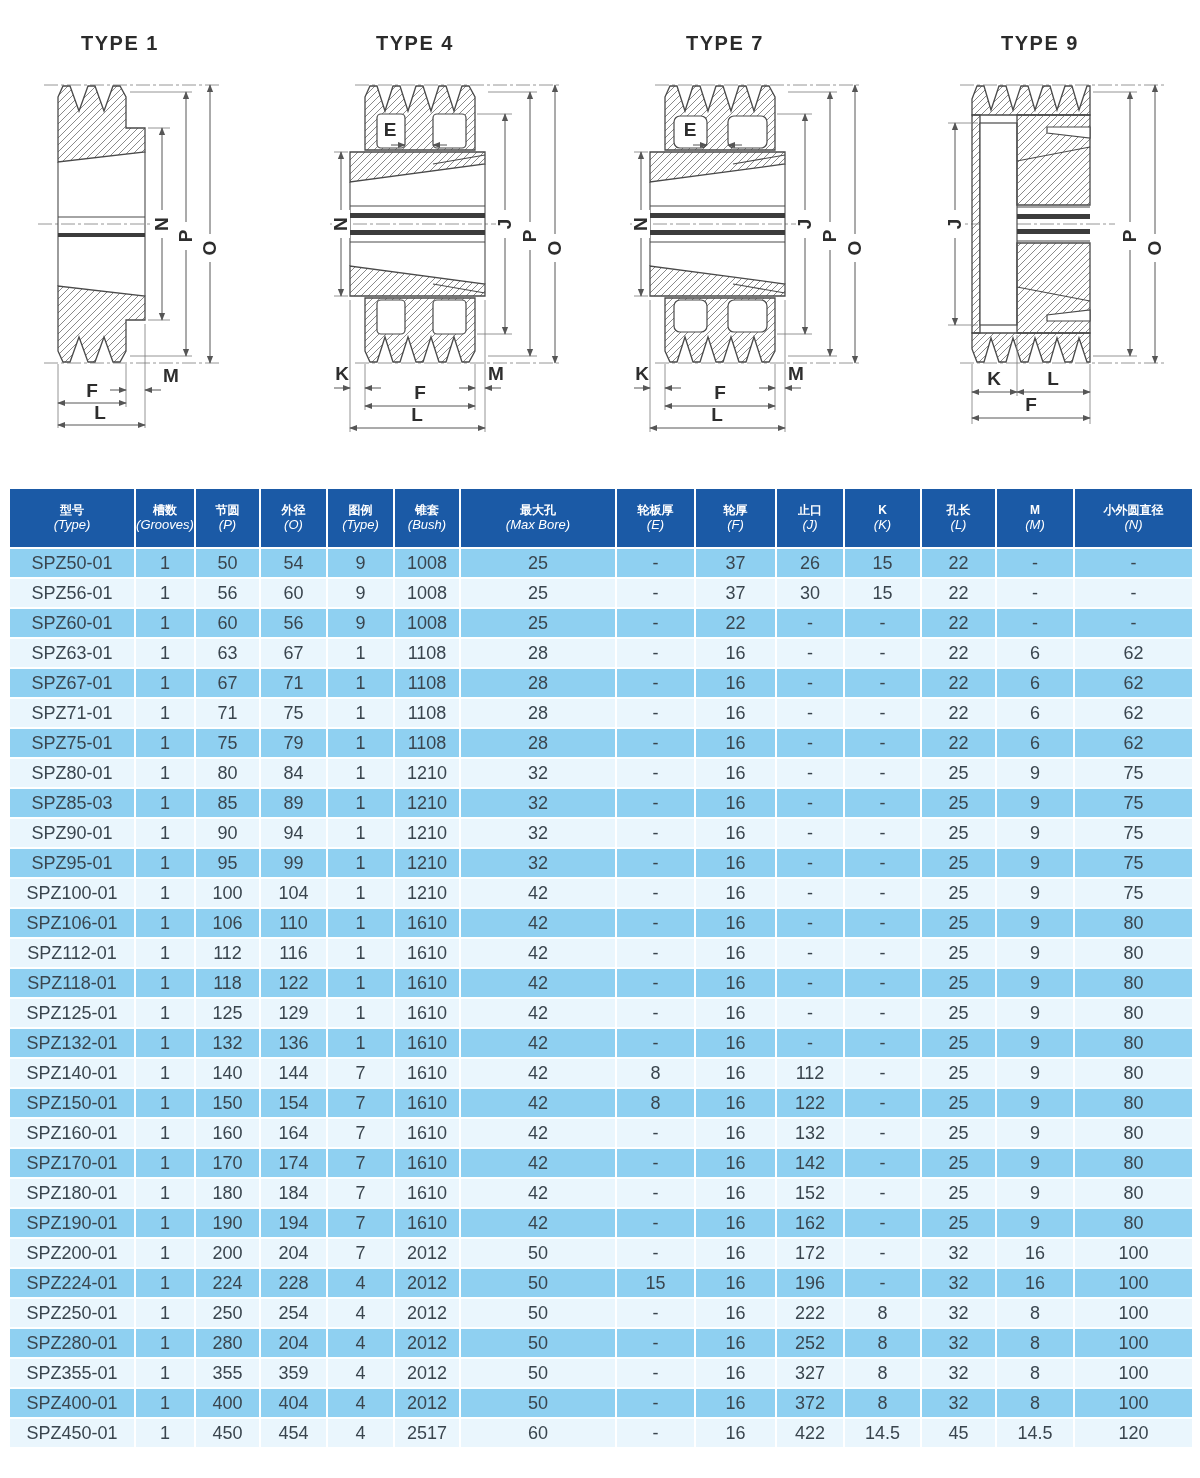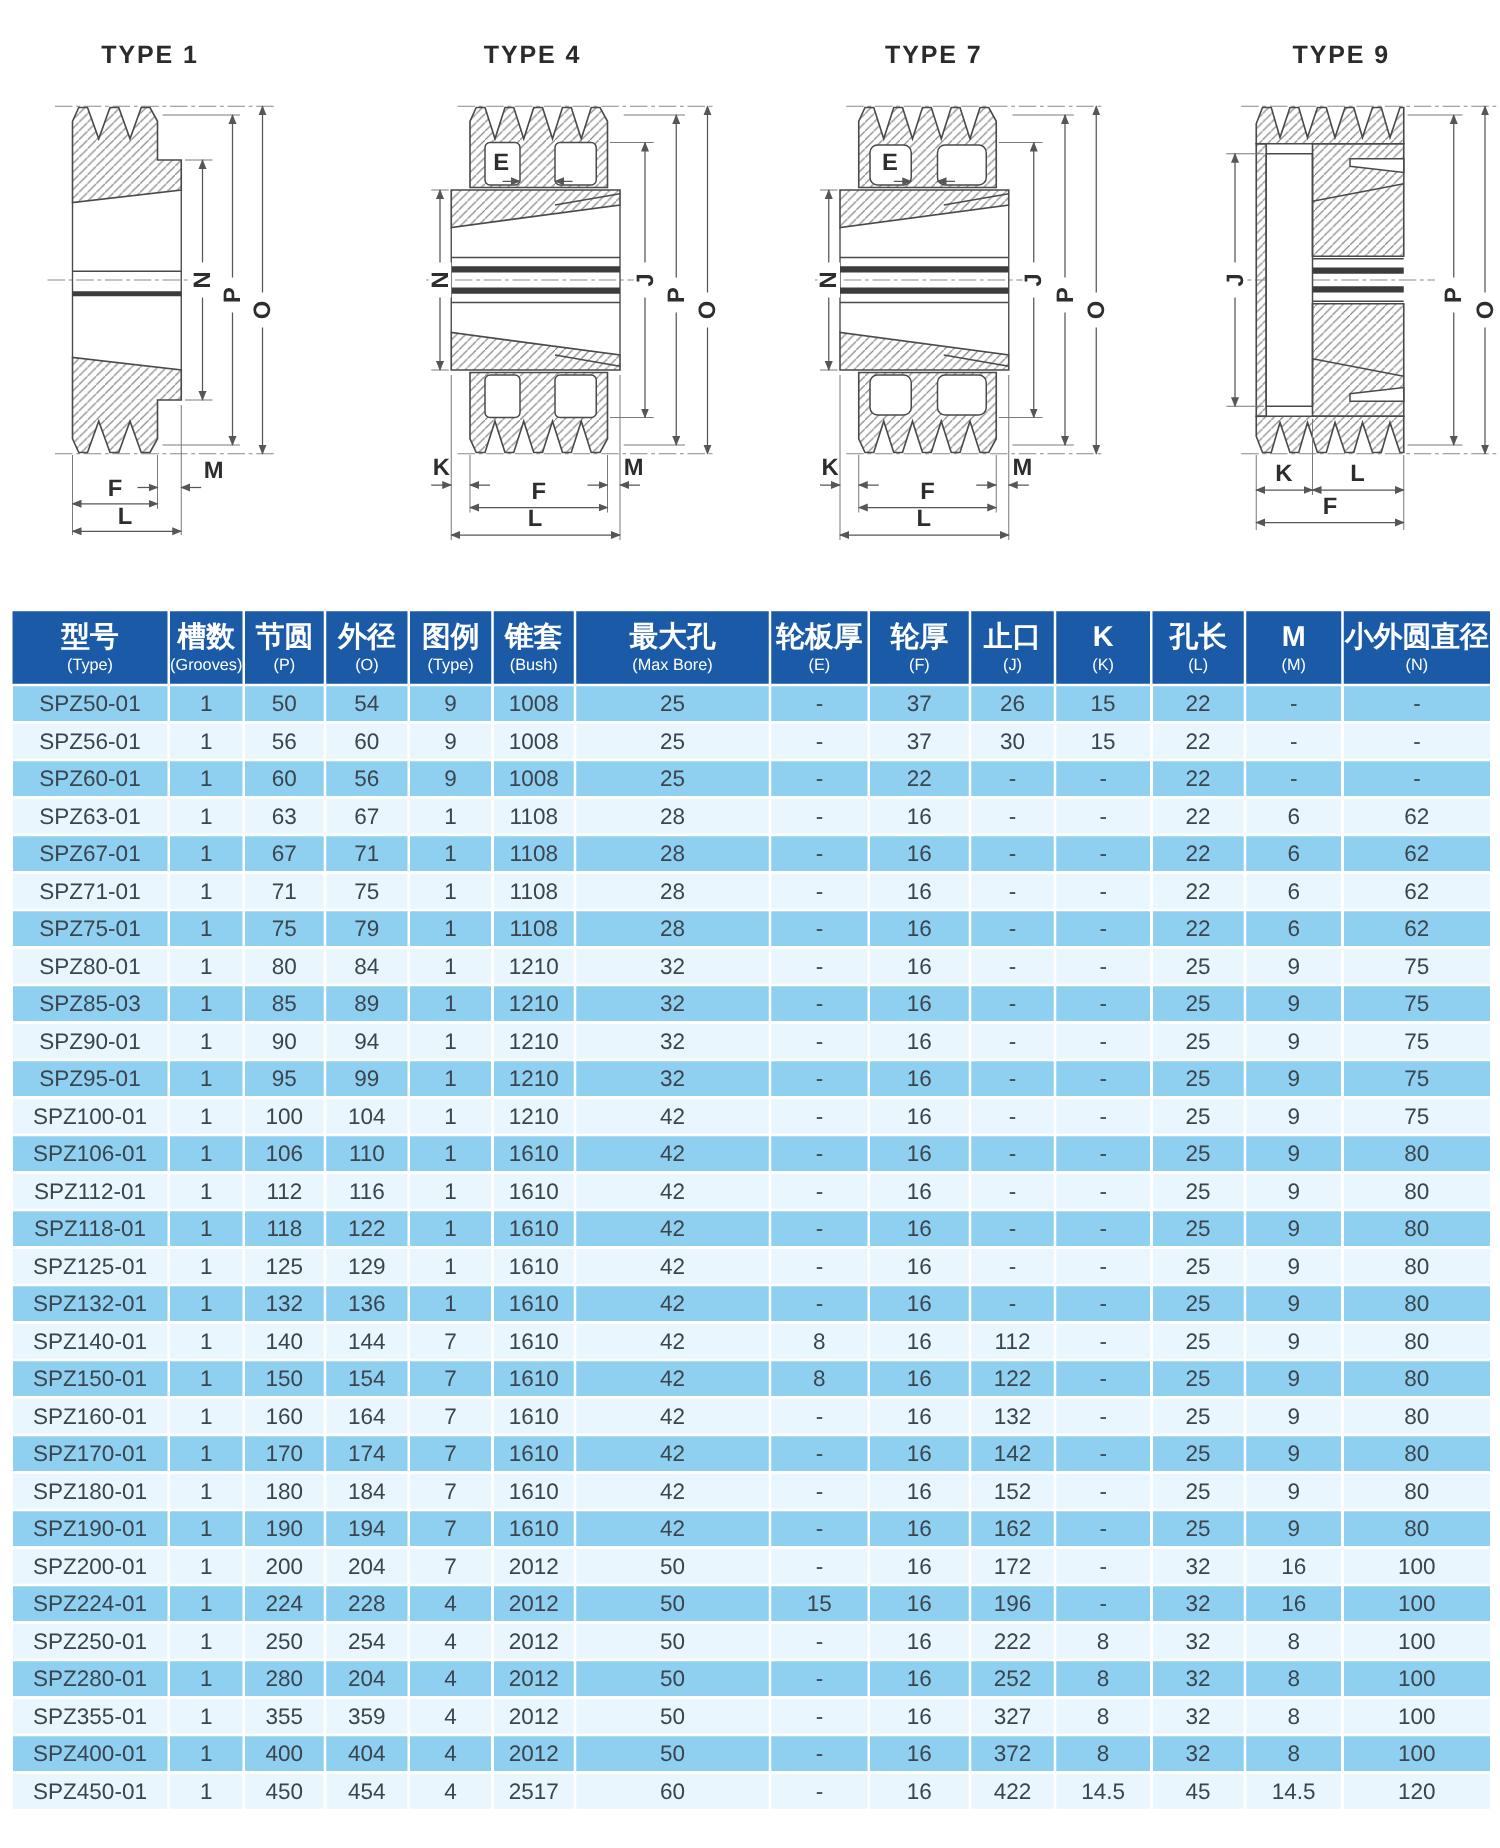--- a/index.html
+++ b/index.html
@@ -2,36 +2,36 @@
 <html style="--header-bg: #1b5aa6; --row-odd-bg: #8fd0f1; --row-even-bg: #eaf6fd; --cell-text: #3a454e; --header-text: #ffffff; --drawing-line: #4a4a4a; --dimension-line: #565656;"><head>
 <meta charset="utf-8">
 <style>
   :root{
     --header-bg:#1b5aa6; --row-odd-bg:#8fd0f1; --row-even-bg:#eaf6fd;
     --cell-text:#3a454e; --header-text:#ffffff; --drawing-line:#4a4a4a; --dimension-line:#565656;
   }
   *{box-sizing:border-box;}
   html,body{margin:0;padding:0;}
   body{width:1200px;height:1478px;background:#fff;font-family:"Liberation Sans",sans-serif;overflow:hidden;}
-  .diagrams{display:flex;width:1200px;height:462px;gap:11px;}
+  .diagrams{display:flex;width:1200px;height:462px;}
   .diagrams svg{flex:0 0 300px;height:462px;}
   .dtitle{font:700 20px "Liberation Sans",sans-serif;fill:#2b2b2b;letter-spacing:1.5px;}
   .dlabel{font:600 19px "Liberation Sans",sans-serif;fill:#2d2d2d;}
   .outline{fill:url(#hatch);stroke:var(--drawing-line);stroke-width:1.3;}
   .white{fill:#fff;stroke:var(--drawing-line);stroke-width:1.2;}
   .thin{stroke:var(--drawing-line);stroke-width:1.1;fill:none;}
   .band{fill:#3c3c3c;}
   .dim{stroke:var(--dimension-line);stroke-width:1;fill:none;}
   .ext{stroke:#7a7a7a;stroke-width:0.8;fill:none;}
   .cl{stroke:#8a8a8a;stroke-width:0.9;fill:none;stroke-dasharray:14 3 3 3;}
   .lblbg{fill:#fff;}
   table{border-collapse:collapse;table-layout:fixed;width:1184px;margin:25px 8px 0 8px;}
   th{background:var(--header-bg);color:var(--header-text);border:2px solid #fff;height:60px;padding:0;line-height:1.2;font-weight:400;}
-  th .zh{display:block;font-size:23px;font-weight:600;}
-  th .en{display:block;font-size:13px;font-weight:400;}
+  th .zh{display:block;font-size:12px;font-weight:600;}
+  th .en{display:block;font-size:13px;font-weight:400;font-style:italic;}
   td{border:2px solid #fff;height:30px;padding:0;text-align:center;font-size:18px;color:var(--cell-text);white-space:nowrap;overflow:hidden;}
   tbody tr:nth-child(odd){background:var(--row-odd-bg);}
   tbody tr:nth-child(even){background:var(--row-even-bg);}
 </style>
 </head>
 <body>
 
 <svg width="0" height="0" style="position:absolute">
   <defs>
     <pattern id="hatch" width="7" height="7" patternUnits="userSpaceOnUse">

